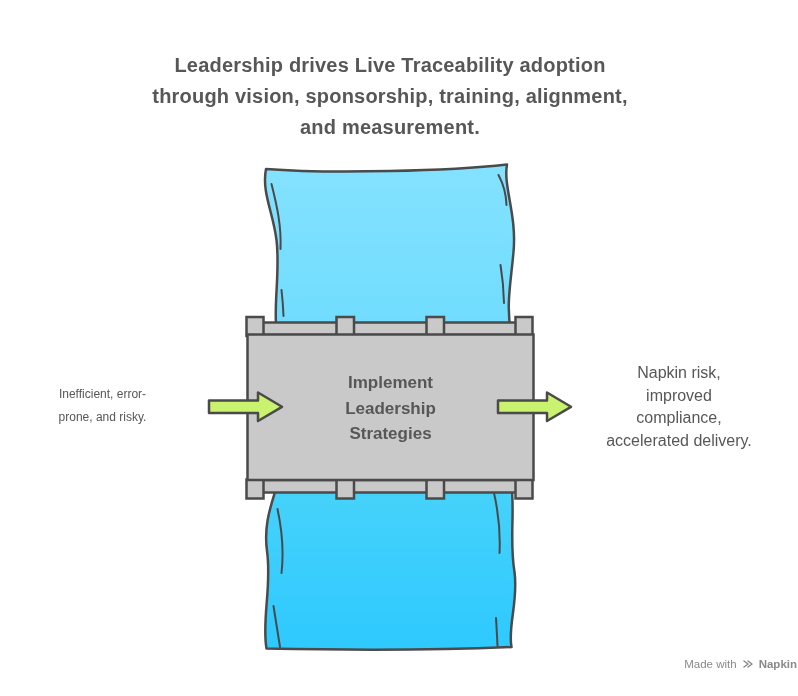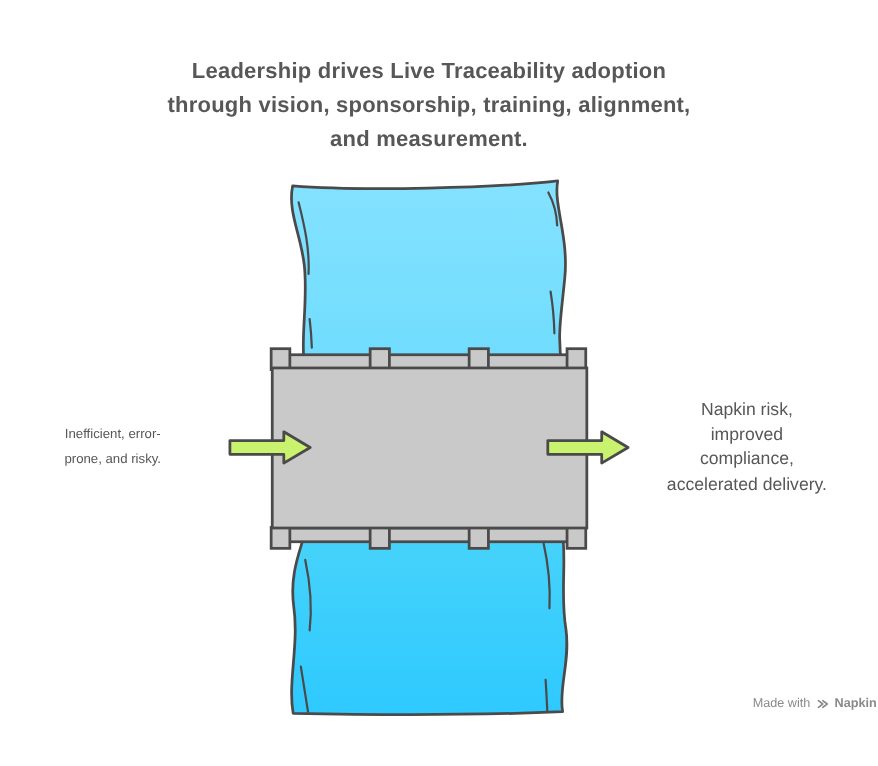--- a/index.html
+++ b/index.html
@@ -20,21 +20,21 @@
   }
   .diagram-svg{position:absolute;left:0;top:0;}
   .label{position:absolute;color:#575757;text-align:center;}
   .label-left{left:15px;top:383px;width:175px;font-size:12px;line-height:23px;}
   .label-right{left:584px;top:362px;width:190px;font-size:16px;line-height:22.5px;}
   .label-bridge{
     left:248px;top:370px;width:285px;
     font-size:17px;line-height:25.5px;font-weight:bold;
   }
   .watermark{
-    position:absolute;top:634px;right:25px;
+    position:absolute;top:658px;right:25px;
     display:flex;align-items:center;gap:5px;
     font-size:11.5px;color:#8A8A8A;font-weight:500;
   }
   .watermark .brand{font-weight:600;}
   .wm-icon{display:inline-block;width:12px;height:12px;}
 </style>
 </head>
 <body>
 
 <div class="stage">
@@ -99,20 +99,23 @@
 
     <rect x="247.5" y="334.5" width="286" height="145.5" fill="#C9C9C9" stroke="#4A4A4A" stroke-width="2.5"></rect>
 
     <path d="M 209 400.5 L 258 400.5 L 258 392.5 L 282 406.8 L 258 421 L 258 413 L 209 413 Z" fill="#C9F26E" stroke="#4A4A4A" stroke-width="2.5" stroke-linejoin="round"></path>
     <path d="M 498 400.5 L 547 400.5 L 547 392.5 L 571 406.8 L 547 421 L 547 413 L 498 413 Z" fill="#C9F26E" stroke="#4A4A4A" stroke-width="2.5" stroke-linejoin="round"></path>
   </svg>
 
   <div class="label label-left pre">Inefficient, error-
 prone, and risky.</div>
 
+  <div class="label label-bridge pre">Implement
+Leadership
+Strategies</div>
 
   <div class="label label-right pre">Napkin risk,
 improved
 compliance,
 accelerated delivery.</div>
 
   <div class="watermark">
     <span>Made with</span>
     <svg class="wm-icon" viewBox="0 0 24 24" fill="none" stroke="#8A8A8A" stroke-width="3" stroke-linecap="round" stroke-linejoin="round">
       <path d="M4 6 L12 12 L4 18"></path>

